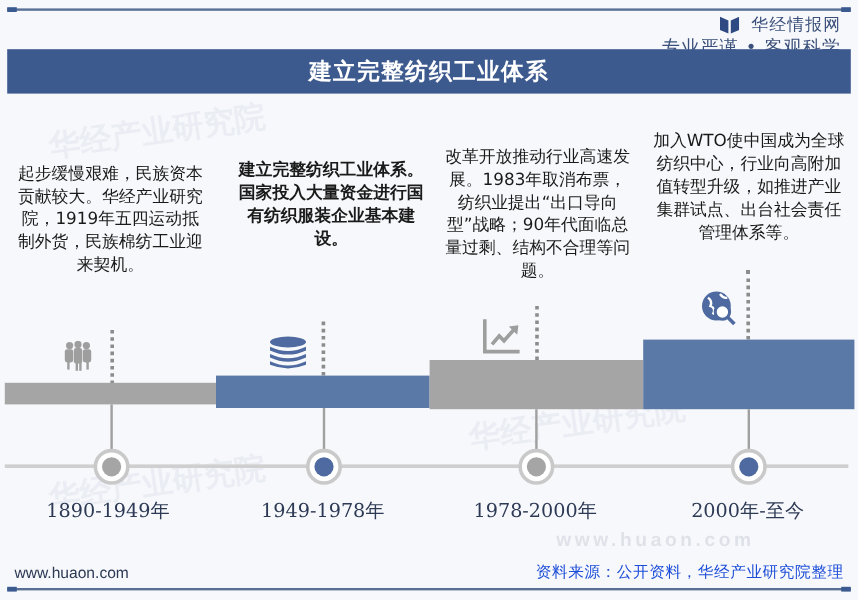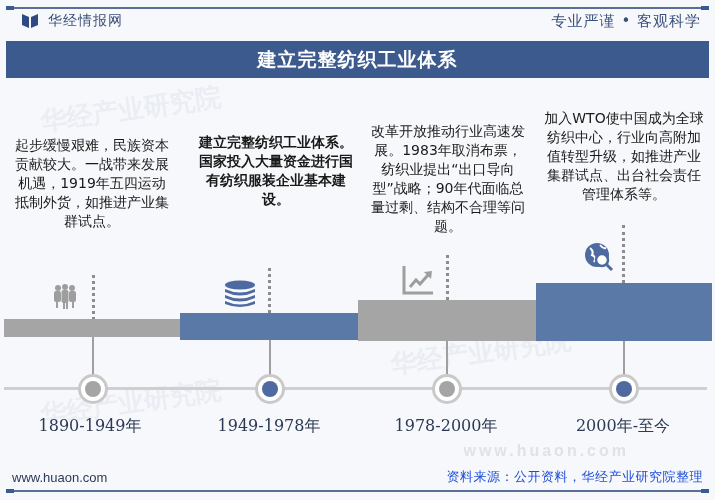--- a/index.html
+++ b/index.html
@@ -15,22 +15,23 @@
     height: 2px; background: #5a6f95;
   }
   .top-rule::before, .top-rule::after {
     content: ""; position: absolute; top: -1px; width: 8px; height: 4px; background: #3b5a8f;
   }
   .top-rule::before { left: 0; }
   .top-rule::after { right: 0; }
 
   .header-bar {
     position: absolute; left: 0; right: 0; top: 12px; height: 28px;
-    display: flex; align-items: flex-start; justify-content: space-between;
+    display: flex; align-items: flex-end; justify-content: space-between;
     padding: 0 14px 11px 22px;
+    flex-direction: column;
   }
   .brand { display: flex; align-items: center; gap: 10px; }
   .brand-logo { width: 16px; height: 16px; }
   .brand-name { font-size: 14px; color: #3a4f7a; letter-spacing: 1px; }
   .slogan { font-size: 15px; color: #3a4f7a; letter-spacing: 1px; }
 
   .title-band {
     position: absolute; left: 6px; right: 6px; top: 41px; height: 37px;
     background: #3d5a8f;
     display: flex; align-items: center; justify-content: center;
@@ -116,21 +117,21 @@
 
 <div class="title-band">
   <span class="title-text">建立完整纺织工业体系</span>
 </div>
 
 <div class="watermark" style="left:40px;top:92px;">华经产业研究院</div>
 <div class="watermark" style="left:40px;top:385px;">华经产业研究院</div>
 <div class="watermark" style="left:390px;top:335px;">华经产业研究院</div>
 <div class="wm-url">www.huaon.com</div>
 
-<div class="desc" style="left:12px;top:136px;">起步缓慢艰难，民族资本贡献较大。一战带来发展机遇，1919年五四运动抵制外货，如推进产业集群试点。</div>
+<div class="desc" style="left:12px;top:136px;">起步缓慢艰难，民族资本贡献较大。华经产业研究院，1919年五四运动抵制外货，民族棉纺工业迎来契机。</div>
 <div class="desc" style="left:196px;top:133px;font-weight:bold;">建立完整纺织工业体系。国家投入大量资金进行国有纺织服装企业基本建设。</div>
 <div class="desc" style="left:368px;top:122px;">改革开放推动行业高速发展。1983年取消布票，纺织业提出“出口导向型”战略；90年代面临总量过剩、结构不合理等问题。</div>
 <div class="desc" style="left:544px;top:109px;">加入WTO使中国成为全球纺织中心，行业向高附加值转型升级，如推进产业集群试点、出台社会责任管理体系等。</div>
 
 <svg class="icon" style="left:52px;top:284px;" width="26" height="26" viewBox="0 0 26 26">
   <g fill="#9e9e9e">
     <circle cx="6" cy="4" r="3"></circle>
       <circle cx="13" cy="3" r="3"></circle>
       <circle cx="20" cy="4" r="3"></circle>
     <rect x="2" y="7" width="7" height="11" rx="2"></rect>

